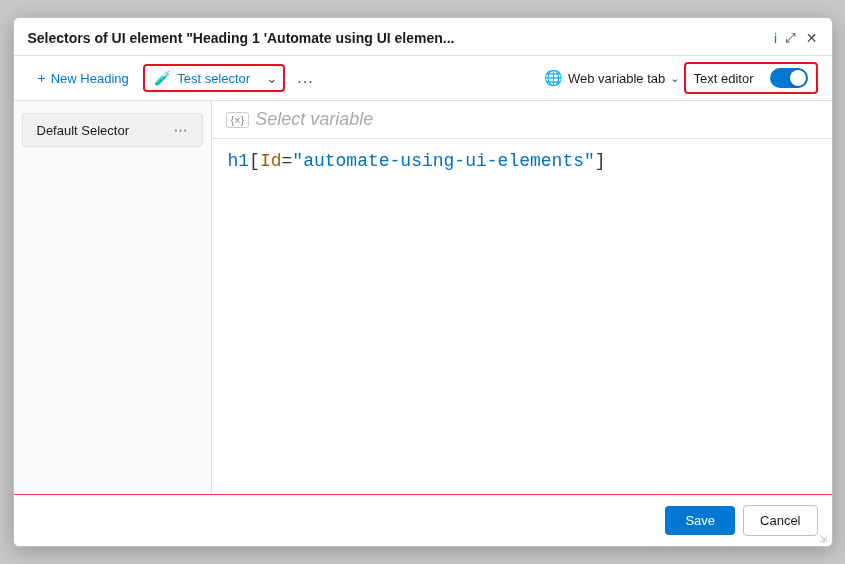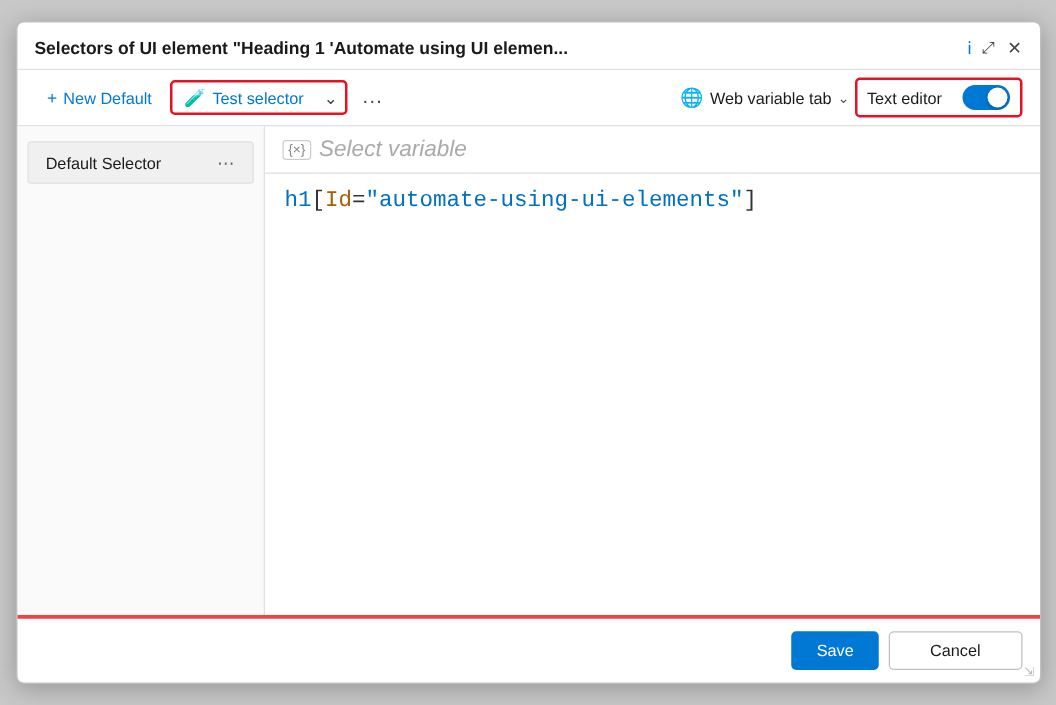--- a/index.html
+++ b/index.html
@@ -211,41 +211,42 @@
       display: flex;
       align-items: center;
       flex-wrap: wrap;
     }
     .code-tag { color: #0070c0; font-weight: 500; }
     .code-attr-name { color: #a16207; }
     .code-attr-val { color: #0070c0; }
     .code-bracket { color: #333; }
     .dialog-footer {
       display: flex;
+      align-items: center;
       justify-content: flex-end;
       padding: 10px 14px;
-      border-top: 3px solid #ef4444;
+      border-top: 1px solid #ef4444;
       gap: 8px;
     }
     .btn-save {
       background: #0078d4;
       color: #fff;
       border: none;
       border-radius: 4px;
       padding: 7px 20px;
       cursor: pointer;
       font-size: 13px;
       font-family: 'Segoe UI', sans-serif;
     }
     .btn-cancel {
       background: #fff;
       color: #1a1a1a;
       border: 1px solid #c0c0c0;
       border-radius: 4px;
-      padding: 7px 32px;
+      padding: 7px 16px;
       cursor: pointer;
       font-size: 13px;
       font-family: 'Segoe UI', sans-serif;
     }
     .resize-handle {
       position: absolute;
       bottom: 2px;
       right: 4px;
       font-size: 10px;
       color: #bbb;
@@ -263,21 +264,21 @@
     <div class="title-actions">
       <span style="font-size:13px;color:#444;cursor:pointer;">⤢</span>
       <span style="font-size:14px;color:#444;cursor:pointer;">✕</span>
     </div>
   </div>
 
   <div class="toolbar">
 
     <button class="toolbar-btn">
       <span class="btn-icon">+</span>
-      <span>New Default</span>
+      <span>New Heading</span>
     </button>
 
     <div class="test-selector-group">
       <button class="test-selector-btn">
         <span class="btn-icon" style="font-size:14px;">🧪</span>
         <span>Test selector</span>
       </button>
       <button class="chevron-btn">
         <span>⌄</span>
       </button>

